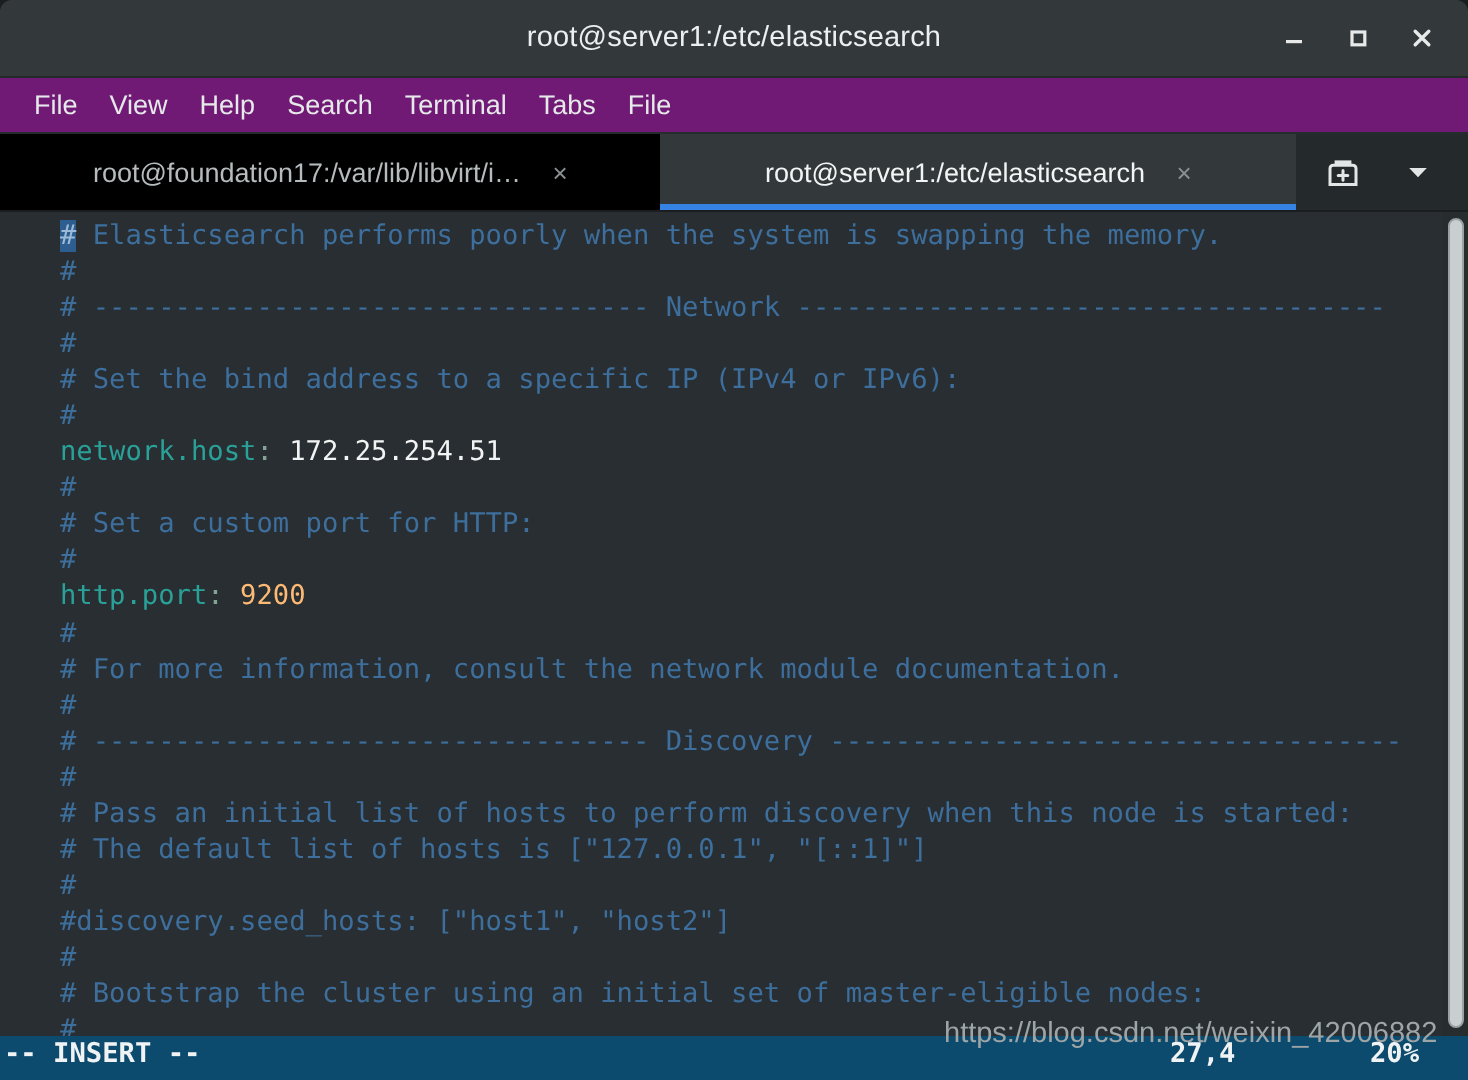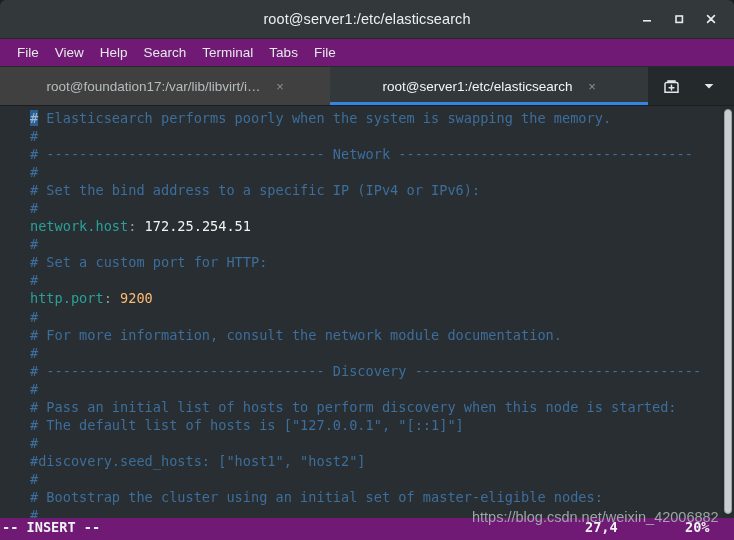--- a/index.html
+++ b/index.html
@@ -95,21 +95,21 @@
     display: flex;
     align-items: center;
     justify-content: center;
     position: relative;
     min-width: 0;
     padding: 0 10px 0 14px;
     box-sizing: border-box;
   }
   .tab.inactive {
     width: 330px;
-    background: #404040;
+    background: #000000;
     color: #b6bcbe;
   }
   .tab.active {
     width: 318px;
     background: #33393b;
     color: #f2f5f5;
   }
   .tab.active::after {
     content: "";
     position: absolute;
@@ -194,21 +194,21 @@
     background: #c9cfd1;
     border-radius: 4px;
     border: 1px solid #9aa1a3;
     box-sizing: border-box;
   }
 
   
   .statusbar {
     height: 22px;
     flex: 0 0 22px;
-    background: #701a75;
+    background: #0c4a6e;
     position: relative;
     font-family: "DejaVu Sans Mono", "Liberation Mono", monospace;
     font-size: 13.6px;
     color: #f0f3f3;
   }
   .st-mode {
     position: absolute;
     left: 2px; top: 1px;
     font-weight: bold;
     letter-spacing: 0px;

